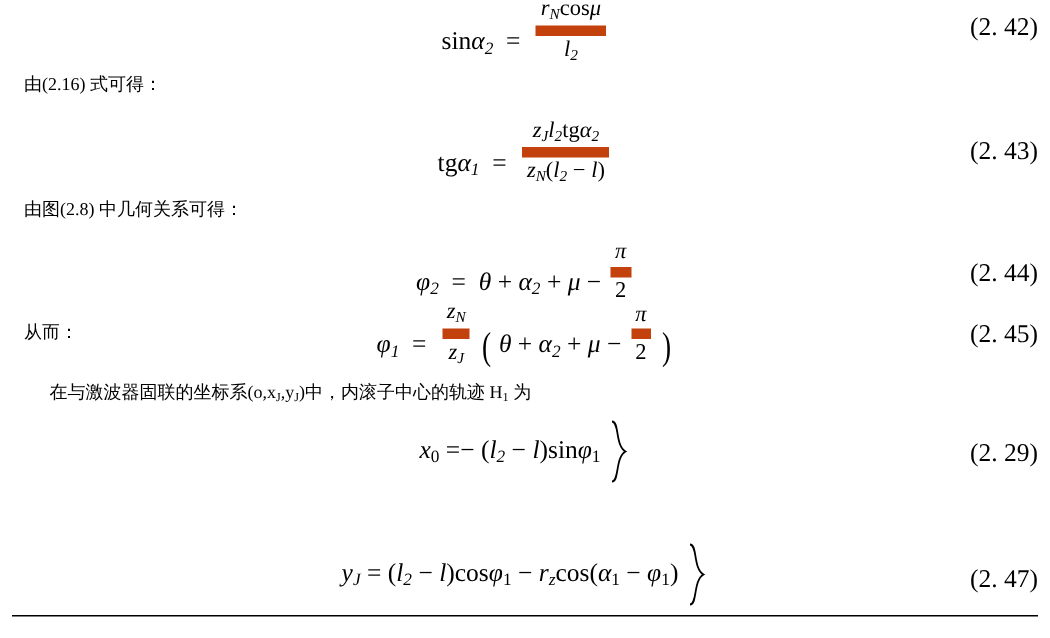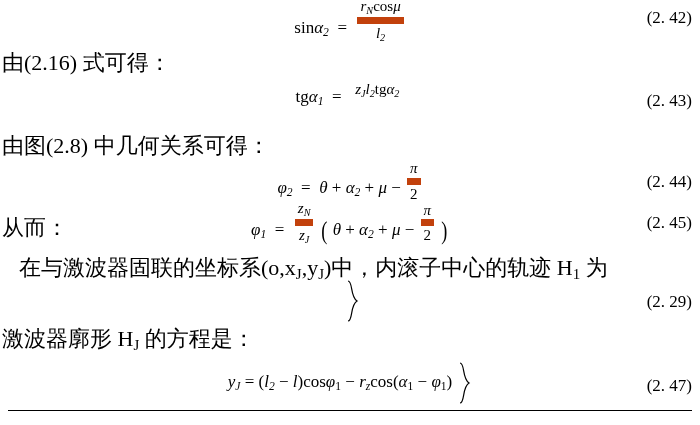--- a/index.html
+++ b/index.html
@@ -119,22 +119,22 @@
   .hr {
     position: absolute;
     left: 8px;
     width: 684px;
     border-top: 1px solid #000;
     height: 0;
   }
 
   .lead {
     position: absolute;
-    left: 2px;
-    font-size: 22px;
+    left: 16px;
+    font-size: 12px;
     white-space: nowrap;
   }
 </style>
 </head>
 <body>
 
 <div class="page">
 
   <div class="eq-center" style="top:6px;">
     <span class="math">
@@ -149,20 +149,21 @@
   <div class="eq-num" style="top:8px;">(2. 42)</div>
 
   <div class="lead" style="top:48px;">由(2.16) 式可得：</div>
 
   <div class="eq-center" style="top:87px;">
     <span class="math">
       <span class="up">tg</span><i class="v">α</i><sub>1</sub>
       &nbsp;=&nbsp;
       <span class="frac">
         <span class="num"><i class="v">z</i><sub>J</sub><i class="v">l</i><sub>2</sub><span class="up">tg</span><i class="v">α</i><sub>2</sub></span>
+        <span class="den"><i class="v">z</i><sub>N</sub>(<i class="v">l</i><sub>2</sub> − <i class="v">l</i>)</span>
       </span>
     </span>
   </div>
   <div class="eq-num" style="top:91px;">(2. 43)</div>
 
   <div class="lead" style="top:131px;">由图(2.8) 中几何关系可得：</div>
 
   <div class="eq-center" style="top:168px;">
     <span class="math">
       <i class="v">φ</i><sub>2</sub>
@@ -197,34 +198,33 @@
   </div>
   <div class="eq-num" style="top:213px;">(2. 45)</div>
 
   <div class="lead" style="top:253px;margin-left:17px;">
     <span>在与激波器固联的坐标系(o,x</span><sub class="up">J</sub><span>,y</span><sub class="up">J</sub><span>)中，内滚子中心的轨迹 H</span><sub class="up">1</sub><span> 为</span>
   </div>
 
   <div class="eq-center" style="top:279px;">
     <span class="sys">
       <span class="lines">
-        <br>
+        <span class="line">
+          <i class="v">x</i><sub class="up">0</sub> =− (<i class="v">l</i><sub>2</sub> − <i class="v">l</i>)<span class="up">sin</span><i class="v">φ</i><sub class="up">1</sub>
+        </span><br>
       </span>
       <span class="brace">
         <svg width="14" height="44" viewBox="0 0 14 44">
           <path d="M2 2 C7 2, 4 18, 11 22 C4 26, 7 42, 2 42" fill="none" stroke="#000" stroke-width="1.2"></path>
         </svg>
       </span>
     </span>
   </div>
   <div class="eq-num" style="top:292px;">(2. 29)</div>
 
-  <div class="lead" style="top:324px;">
-    <span>激波器廓形 H</span><sub class="up">J</sub><span> 的方程是：</span>
-  </div>
 
   <div class="eq-center" style="top:350px;">
     <span class="sys">
       <span class="lines">
         <br>
         <span class="line">
           <i class="v">y</i><sub>J</sub> = (<i class="v">l</i><sub>2</sub> − <i class="v">l</i>)<span class="up">cos</span><i class="v">φ</i><sub class="up">1</sub> − <i class="v">r</i><sub>z</sub><span class="up">cos</span>(<i class="v">α</i><sub class="up">1</sub> − <i class="v">φ</i><sub class="up">1</sub>)
         </span>
       </span>
       <span class="brace">

